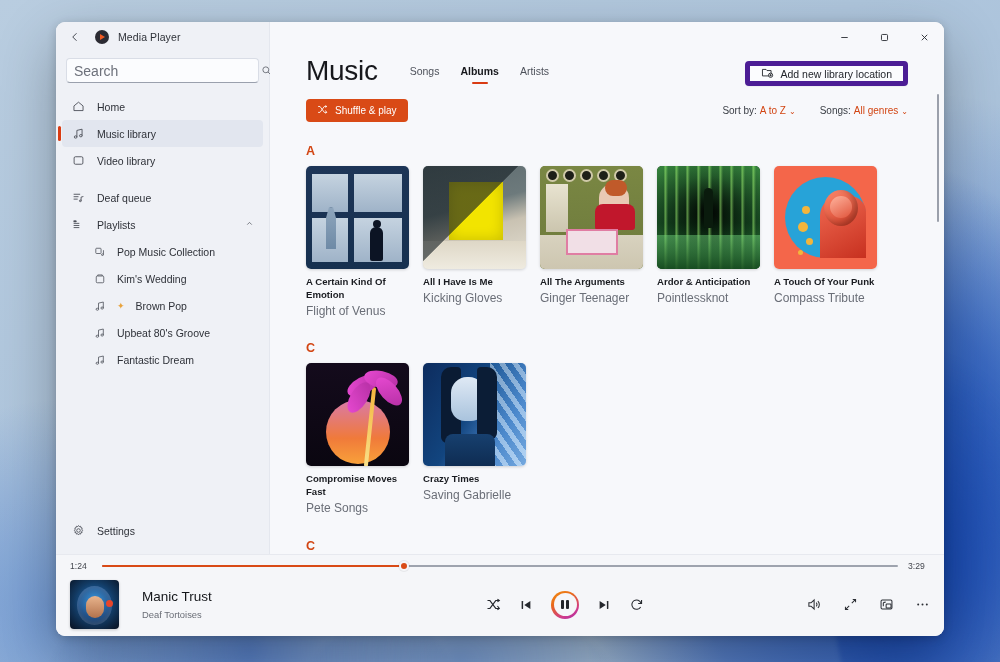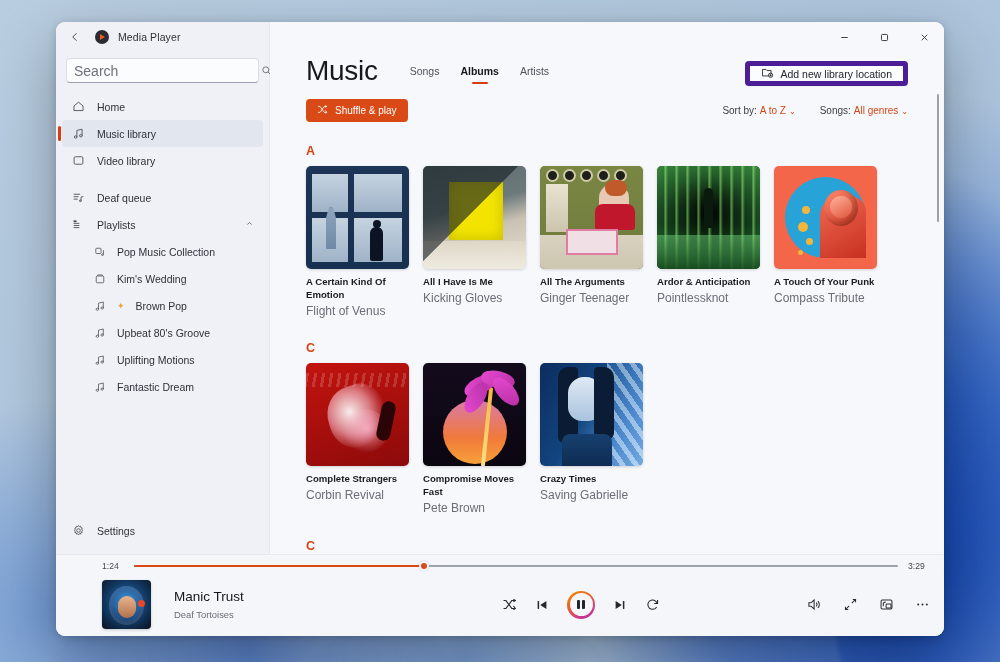--- a/index.html
+++ b/index.html
@@ -180,21 +180,21 @@
   .alb-artist { font-size: 12px; color: #6a6e77; line-height: 1.33; margin-top: 2px; }
 
   .vscroll {
     position: absolute; right: 5px; top: 42px; width: 2.5px; height: 128px;
     background: #9ba0ab; border-radius: 2px;
   }
 
   
   .player {
     height: 82px; background: #f5f6f9; border-top: 1px solid #e7e9ef;
-    display: flex; flex-direction: column; padding-left: 32px;
+    display: flex; flex-direction: column;
   }
   .progress-row {
     height: 22px; display: flex; align-items: center; gap: 10px;
     padding: 0 14px;
   }
   .time { font-size: 8.6px; color: #44474f; min-width: 22px; }
   .time.right { }
   .bar-track {
     flex: 1; height: 2.6px; background: #9ea3ae; border-radius: 2px;
     position: relative;
@@ -511,30 +511,20 @@
         <span class="sub-ico">
           <svg width="12" height="12" viewBox="0 0 16 16" fill="none" stroke="currentColor" stroke-width="1.05">
             <path d="M6 12.2 V4.2 L12.4 2.7 V10.6"></path>
               <ellipse cx="4.5" cy="12.3" rx="1.7" ry="1.4"></ellipse>
               <ellipse cx="10.9" cy="10.7" rx="1.7" ry="1.4"></ellipse>
           </svg>
         </span>
         <span>Upbeat 80's Groove</span>
       </div>
 
-      <div class="sub-item">
-        <span class="sub-ico">
-          <svg width="12" height="12" viewBox="0 0 16 16" fill="none" stroke="currentColor" stroke-width="1.05">
-            <path d="M6 12.2 V4.2 L12.4 2.7 V10.6"></path>
-              <ellipse cx="4.5" cy="12.3" rx="1.7" ry="1.4"></ellipse>
-              <ellipse cx="10.9" cy="10.7" rx="1.7" ry="1.4"></ellipse>
-          </svg>
-        </span>
-        <span>Uplifting Motions</span>
-      </div>
 
       <div class="sub-item">
         <span class="sub-ico">
           <svg width="12" height="12" viewBox="0 0 16 16" fill="none" stroke="currentColor" stroke-width="1.05">
             <path d="M6 12.2 V4.2 L12.4 2.7 V10.6"></path>
               <ellipse cx="4.5" cy="12.3" rx="1.7" ry="1.4"></ellipse>
               <ellipse cx="10.9" cy="10.7" rx="1.7" ry="1.4"></ellipse>
           </svg>
         </span>
         <span>Fantastic Dream</span>
@@ -697,46 +687,34 @@
                 </div>
               </div>
               <div class="alb-title">A Touch Of Your Punk</div>
               <div class="alb-artist">Compass Tribute</div>
             </div>
           </div>
 
           <div class="letter">C</div>
           <div class="grid">
 
-            <div class="card">
-              <div class="cover">
-                <div class="art art-red">
-                  <div class="ripple"></div>
-                  <div class="dancer"></div>
-                  <div class="dancer2"></div>
-                  <div class="hair"></div>
-                </div>
-              </div>
-              <div class="alb-title">Complete Strangers</div>
-              <div class="alb-artist">Corbin Revival</div>
-            </div>
 
             <div class="card">
               <div class="cover">
                 <div class="art art-palm">
                   <div class="sun"></div>
                   <div class="trunk"></div>
                   <div class="frond" style="left:40px;top:14px;transform:rotate(-28deg);"></div>
                   <div class="frond" style="left:58px;top:8px;transform:rotate(12deg);"></div>
                   <div class="frond" style="left:66px;top:20px;transform:rotate(48deg);"></div>
                   <div class="frond" style="left:36px;top:26px;transform:rotate(-58deg);"></div>
                 </div>
               </div>
               <div class="alb-title">Compromise Moves Fast</div>
-              <div class="alb-artist">Pete Brown</div>
+              <div class="alb-artist">Pete Songs</div>
             </div>
 
             <div class="card">
               <div class="cover">
                 <div class="art art-blue">
                   <div class="crystals"></div>
                   <div class="hairL"></div>
                   <div class="face"></div>
                   <div class="hairR"></div>
                   <div class="top"></div>

